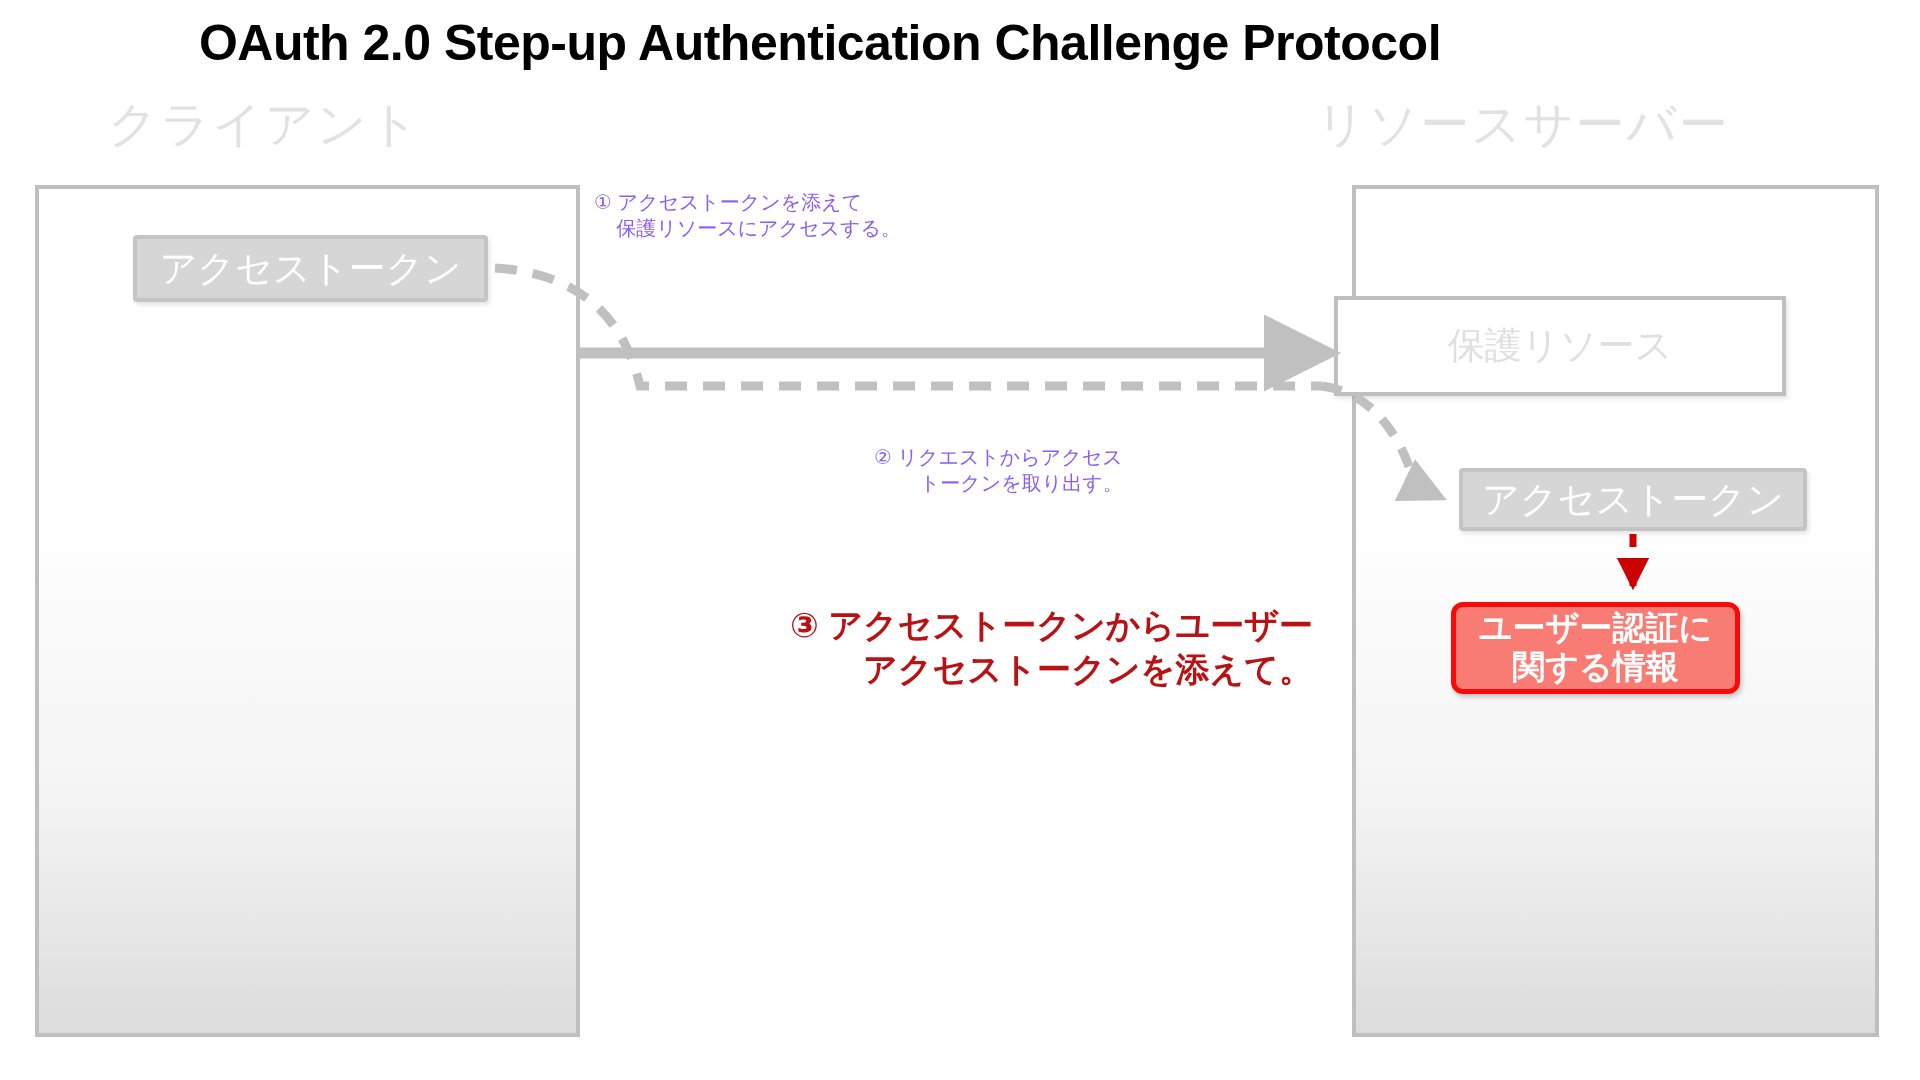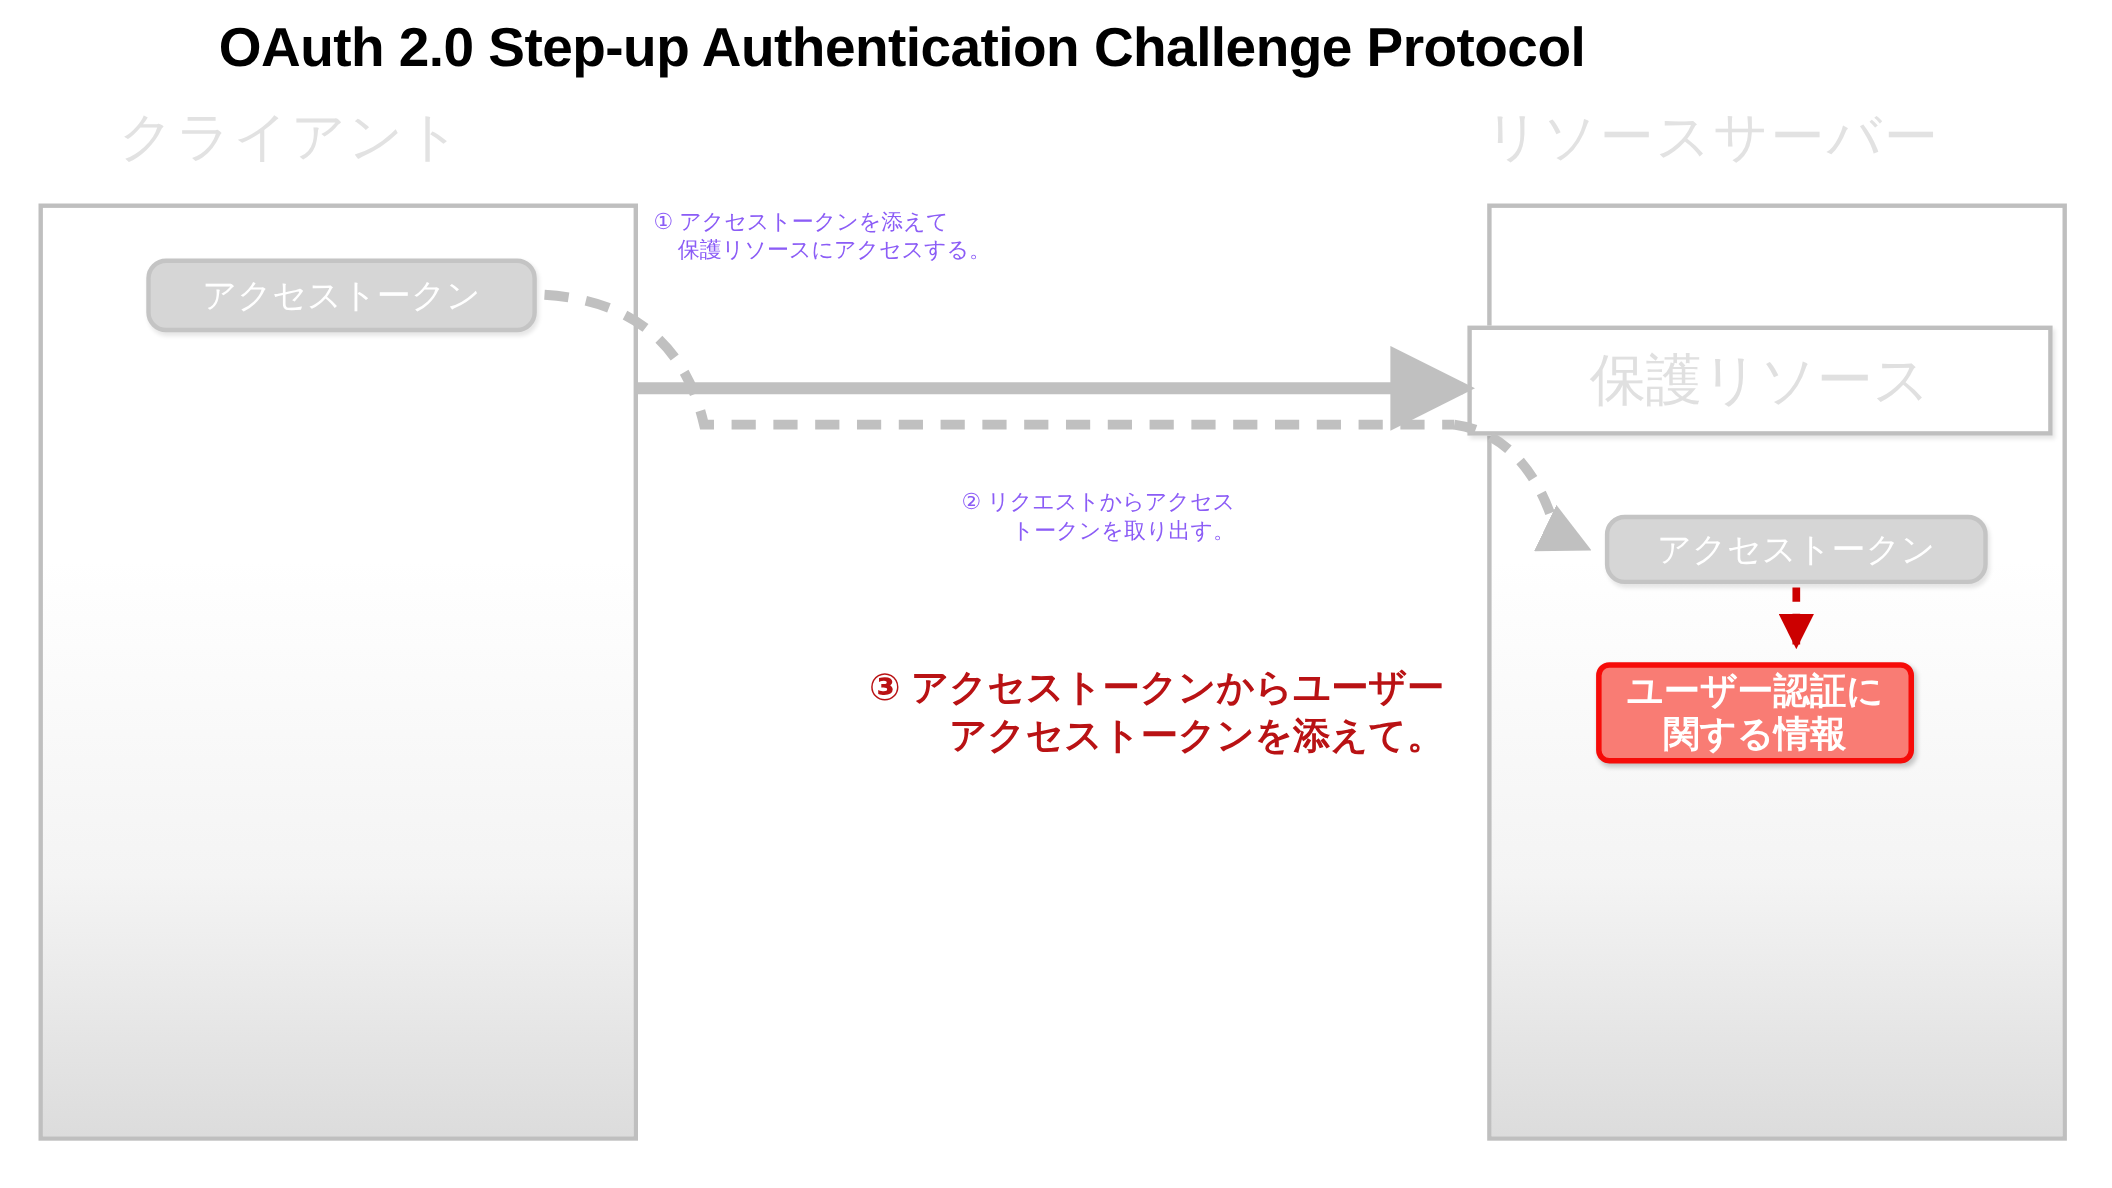--- a/index.html
+++ b/index.html
@@ -31,63 +31,63 @@
 
   
   .actor-label {
     position: absolute;
     font-size: 49px;
     color: #e2e2e2;
     white-space: nowrap;
     letter-spacing: 2px;
   }
   #client-label  { left: 108px;  top: 92px; }
-  #server-label  { left: 1350px; top: 92px; }
+  #server-label  { left: 1316px; top: 92px; }
 
   
   .actor-panel {
     position: absolute;
     border: 4px solid #bfbfbf;
     background: linear-gradient(to bottom, #ffffff 0%, #ffffff 38%, #f4f4f4 72%, #dcdcdc 100%);
     box-sizing: border-box;
   }
   #client-panel { left: 35px;   top: 185px; width: 545px; height: 852px; }
   #server-panel { left: 1352px; top: 185px; width: 527px; height: 852px; }
 
   
   .token-chip {
     position: absolute;
     box-sizing: border-box;
     background: #d6d6d6;
     border: 4px solid #c4c4c4;
-    border-radius: 18px;
+    border-radius: 4px;
     color: #ffffff;
-    font-size: 31px;
+    font-size: 37px;
     line-height: 1;
     display: flex;
     align-items: center;
     justify-content: center;
     white-space: nowrap;
     box-shadow: 2px 3px 4px rgba(0,0,0,0.10);
   }
   #client-token { left: 133px;  top: 235px; width: 355px; height: 67px; }
   #server-token { left: 1459px; top: 468px; width: 348px; height: 63px; }
 
   
   #protected-resource {
     position: absolute;
     left: 1334px;
     top: 296px;
-    width: 532px;
+    width: 452px;
     height: 100px;
     box-sizing: border-box;
     background: #ffffff;
     border: 4px solid #bfbfbf;
     color: #e0e0e0;
-    font-size: 51px;
+    font-size: 37px;
     display: flex;
     align-items: center;
     justify-content: center;
     white-space: nowrap;
     box-shadow: 2px 3px 4px rgba(0,0,0,0.10);
   }
 
   
   #user-auth-info {
     position: absolute;

